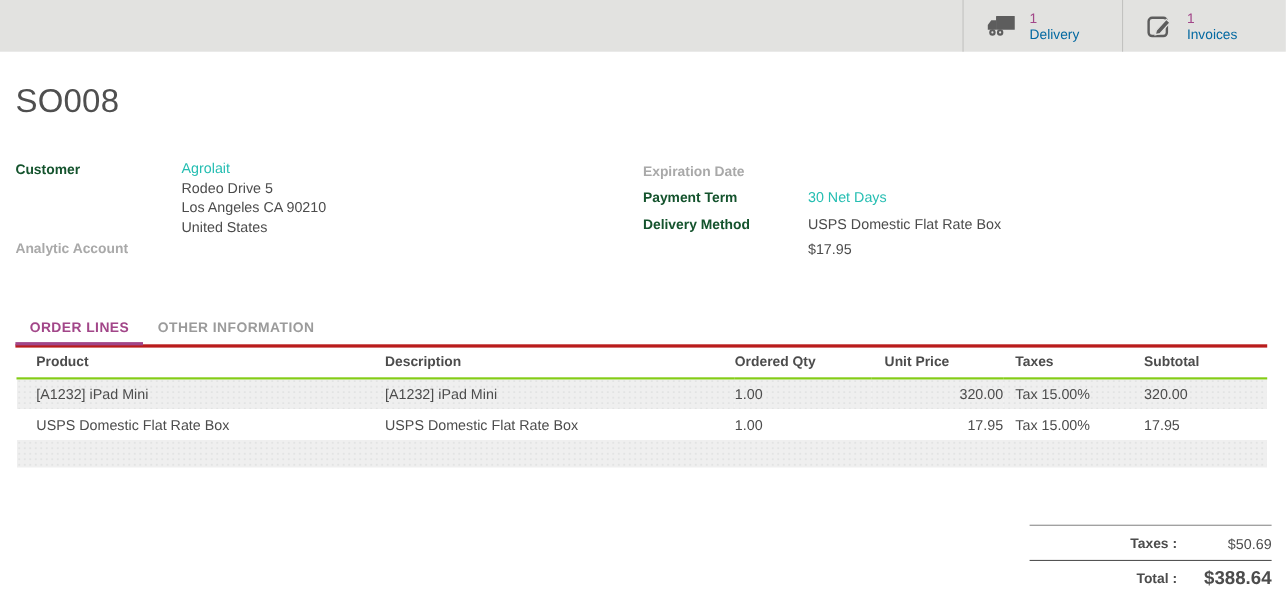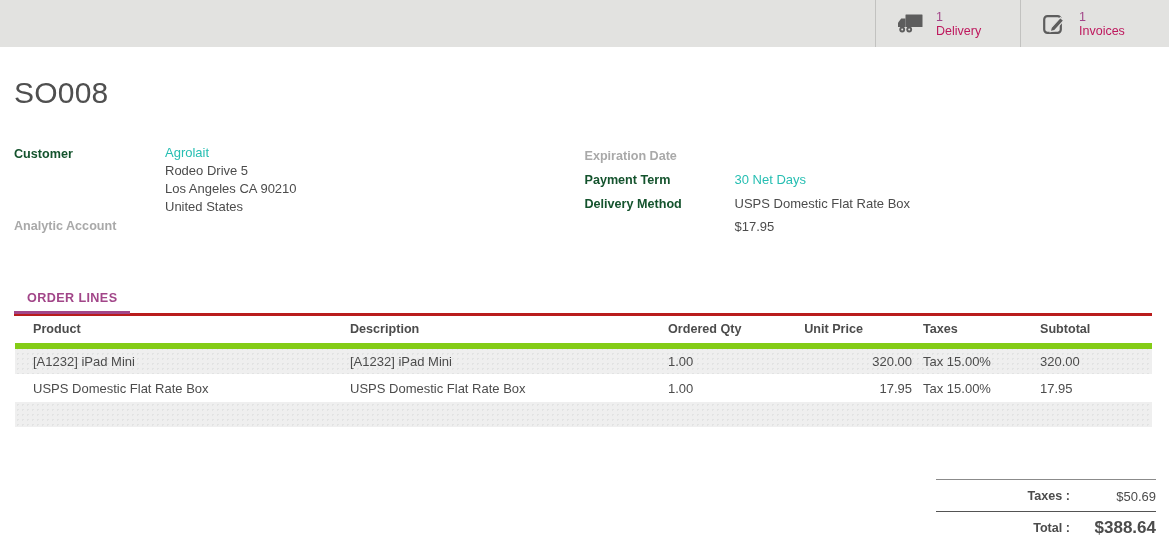--- a/index.html
+++ b/index.html
@@ -18,21 +18,21 @@
   .stat-btn {
     display:flex; align-items:center; gap:12px;
     width:145px; padding:0 0 0 21px;
     background:transparent; border:none; border-left:1px solid #c2c2c0;
     cursor:pointer; font-family:inherit; text-align:left;
   }
   .stat-btn:last-child { width:149px; }
   .stat-btn .icon { flex:0 0 auto; display:flex; }
   .stat-txt { display:flex; flex-direction:column; line-height:14px; font-size:12.5px; }
   .stat-count { color:#a24689; }
-  .stat-label { color:#be185d; }
+  .stat-label { color:#0369a1; }
 
   
   .page-title {
     margin:29px 0 0 14px; font-size:30px; font-weight:normal;
     color:#4f4f4f; letter-spacing:0.2px;
   }
 
   .fields { display:flex; margin:34px 0 0 0; padding:0 14px; }
   .fgroup { width:571px; }
   .frow { display:flex; }
@@ -63,21 +63,21 @@
     height:3px; background:#a24689;
   }
 
   
   table.lines {
     margin:0 17px 0 15px; width:1137px;
     border-collapse:collapse; table-layout:fixed;
   }
   .lines th {
     font-size:12.6px; font-weight:bold; color:#4c4c4c;
-    padding:6px 0 7px; border-bottom:6px solid #84cc16;
+    padding:6px 0 7px; border-bottom:2px solid #84cc16;
     white-space:nowrap;
   }
   .lines td { padding:0; height:28px; white-space:nowrap; overflow:hidden; }
   .col-product   { width:335px; text-align:left; }
   .col-desc      { width:318px; text-align:left; }
   .col-qty       { width:124px; text-align:left; }
   .col-price     { width:120px; text-align:right; }
   .col-taxes     { width:128px; text-align:left; }
   .col-subtotal  { width:112px; text-align:left; }
   th.col-product, td.col-product { padding-left:18px; }
@@ -175,20 +175,21 @@
         <div class="fvalue">
           <div>USPS Domestic Flat Rate Box</div>
           <div>$17.95</div>
         </div>
       </div>
     </div>
   </div>
 
   <div class="tabbar">
     <div class="tab active">ORDER LINES</div>
+    <div class="tab">OTHER INFORMATION</div>
   </div>
 
   <table class="lines">
     <thead>
       <tr>
         <th class="col-product">Product</th>
         <th class="col-desc">Description</th>
         <th class="col-qty">Ordered Qty</th>
         <th class="col-price">Unit Price</th>
         <th class="col-taxes">Taxes</th>

